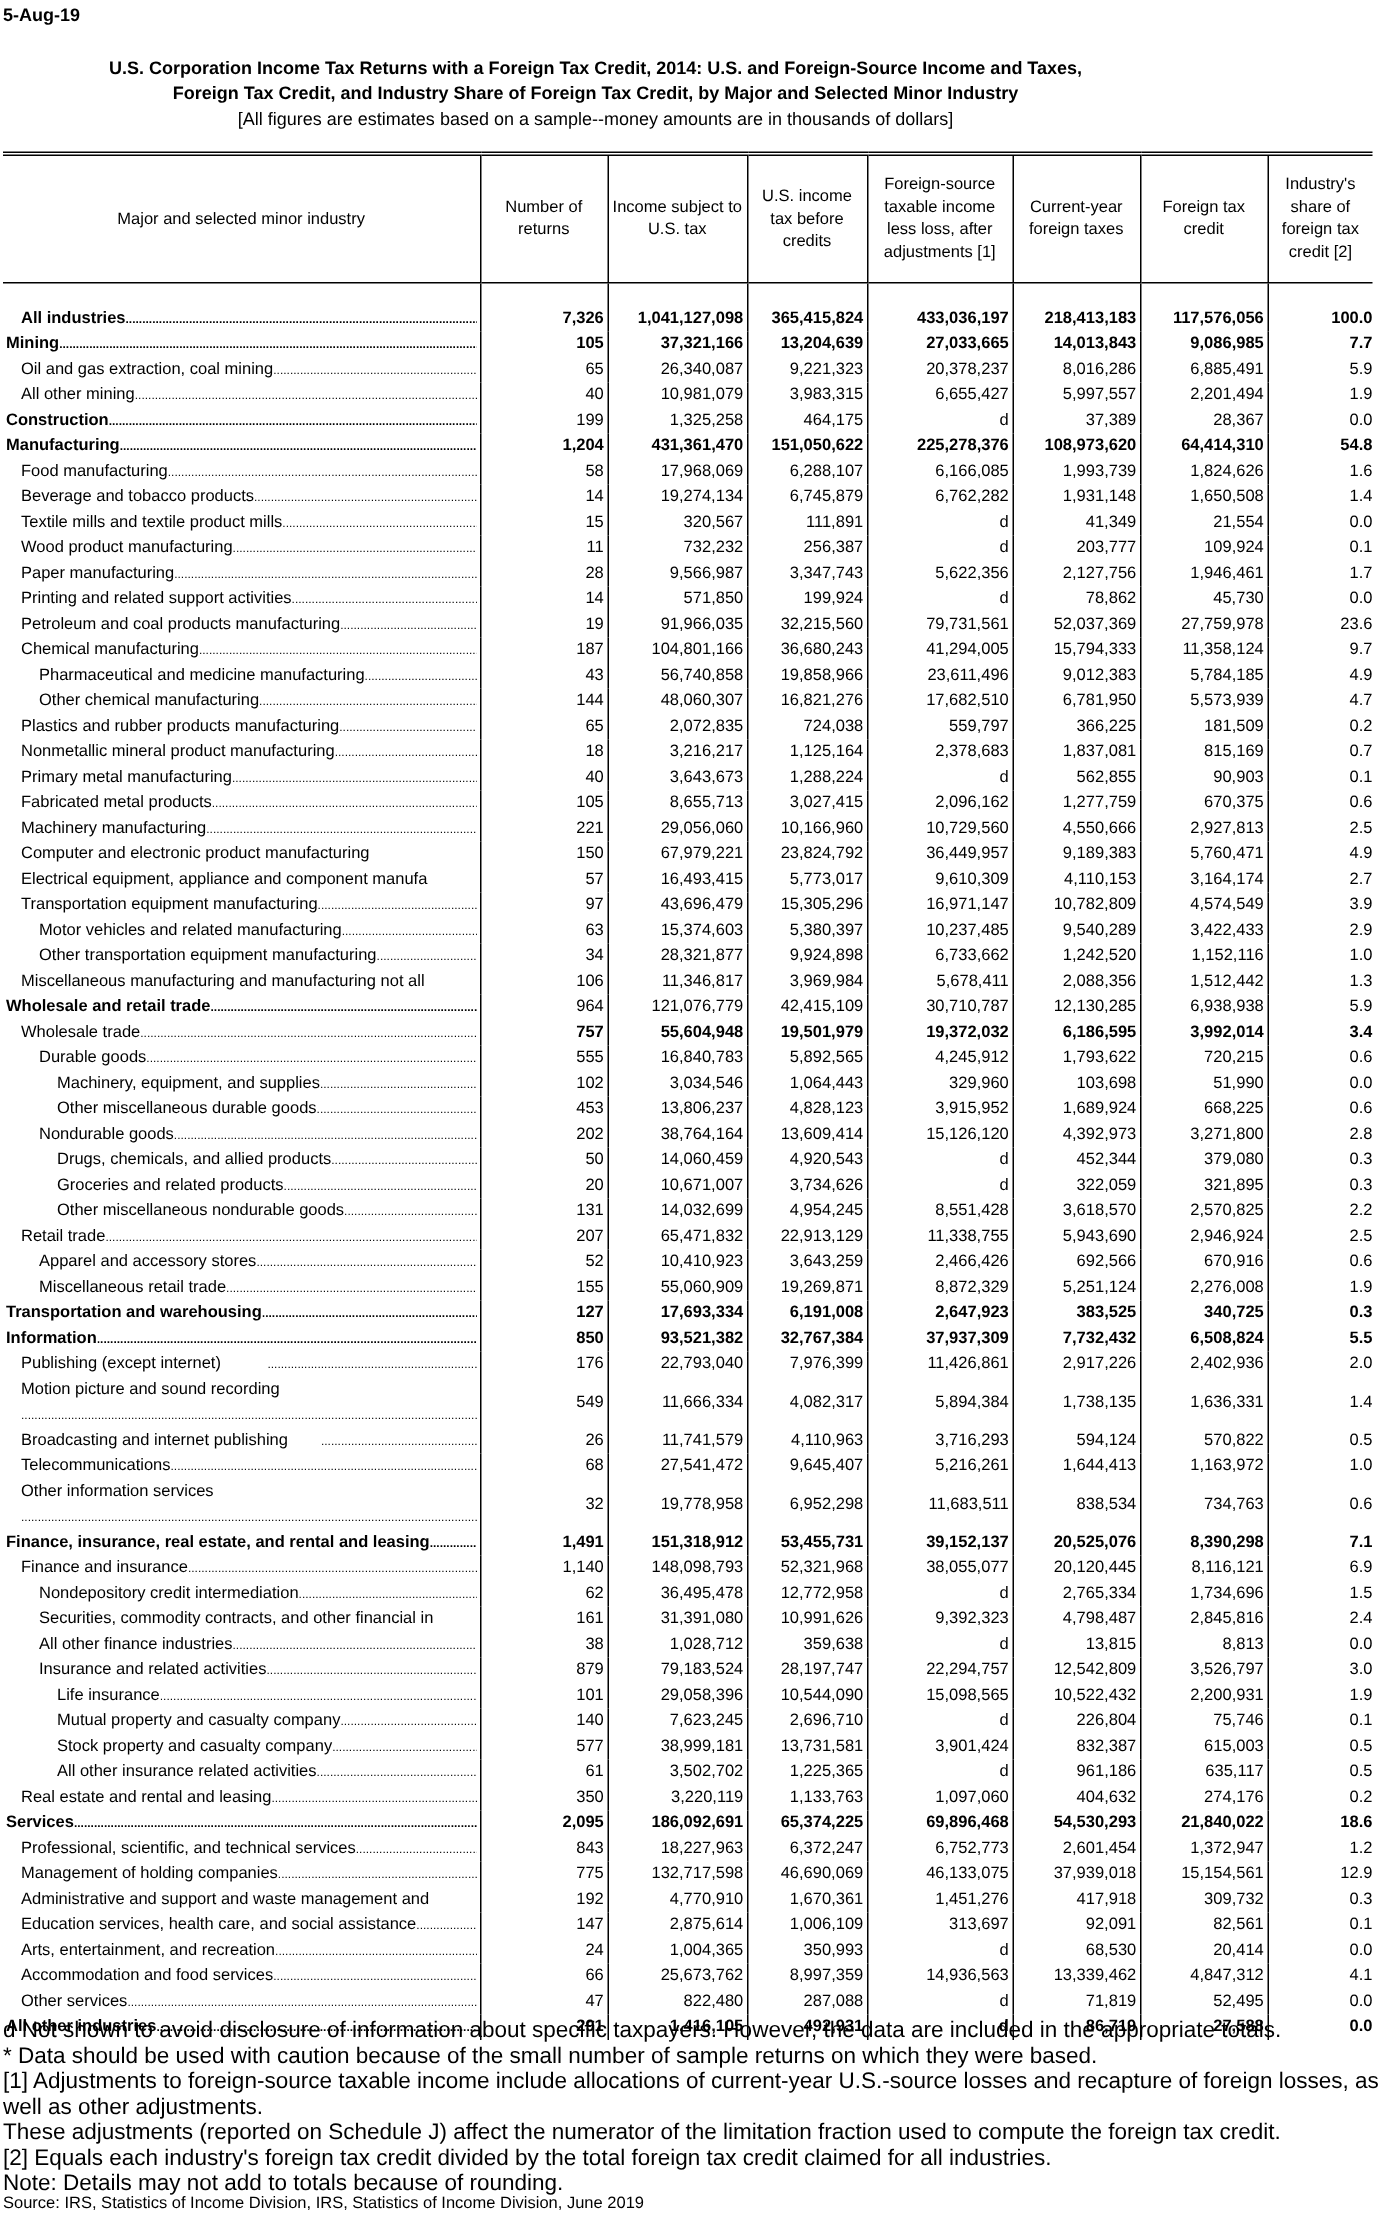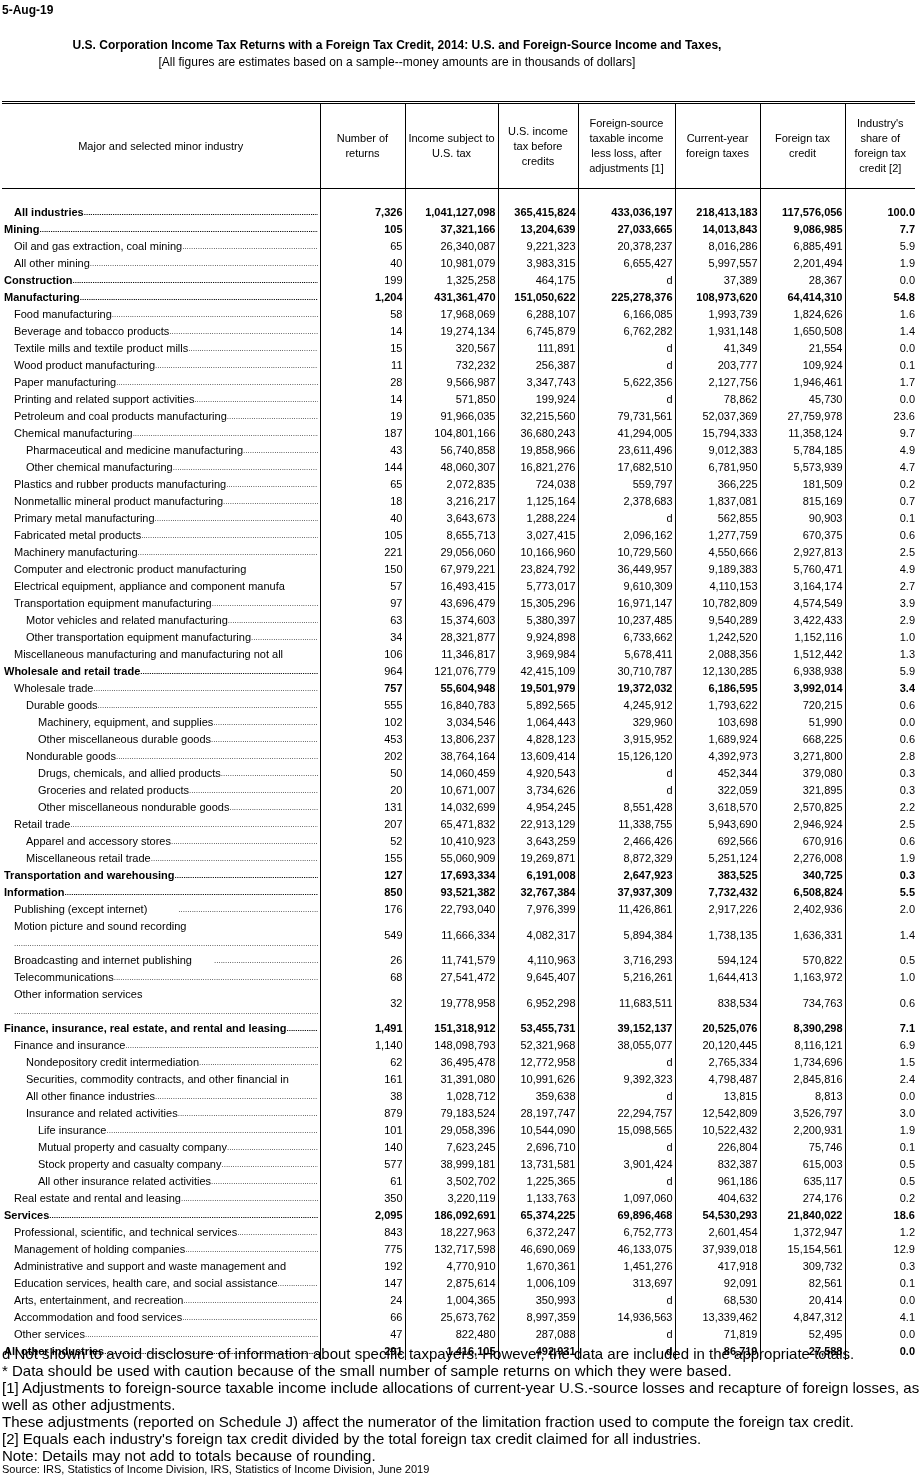--- a/index.html
+++ b/index.html
@@ -44,20 +44,21 @@
   .notes { position: absolute; left: 2px; top: 1345px; font-size: 15px; line-height: 17px; }
   .source { position: absolute; left: 2px; top: 1463px; font-size: 11px; }
 </style>
 </head>
 <body>
 
 <div class="date">5-Aug-19</div>
 
 <div class="title-block">
   <div class="t">U.S. Corporation Income Tax Returns with a Foreign Tax Credit, 2014:  U.S. and Foreign-Source Income and Taxes,</div>
+  <div class="t">Foreign Tax Credit, and Industry Share of Foreign Tax Credit, by Major and Selected Minor Industry</div>
   <div>[All figures are estimates based on a sample--money amounts are in thousands of dollars]</div>
 </div>
 
 <table class="main">
   <colgroup>
     <col class="c0">
       <col class="c1">
       <col class="c2">
       <col class="c3">
       <col class="c4">

